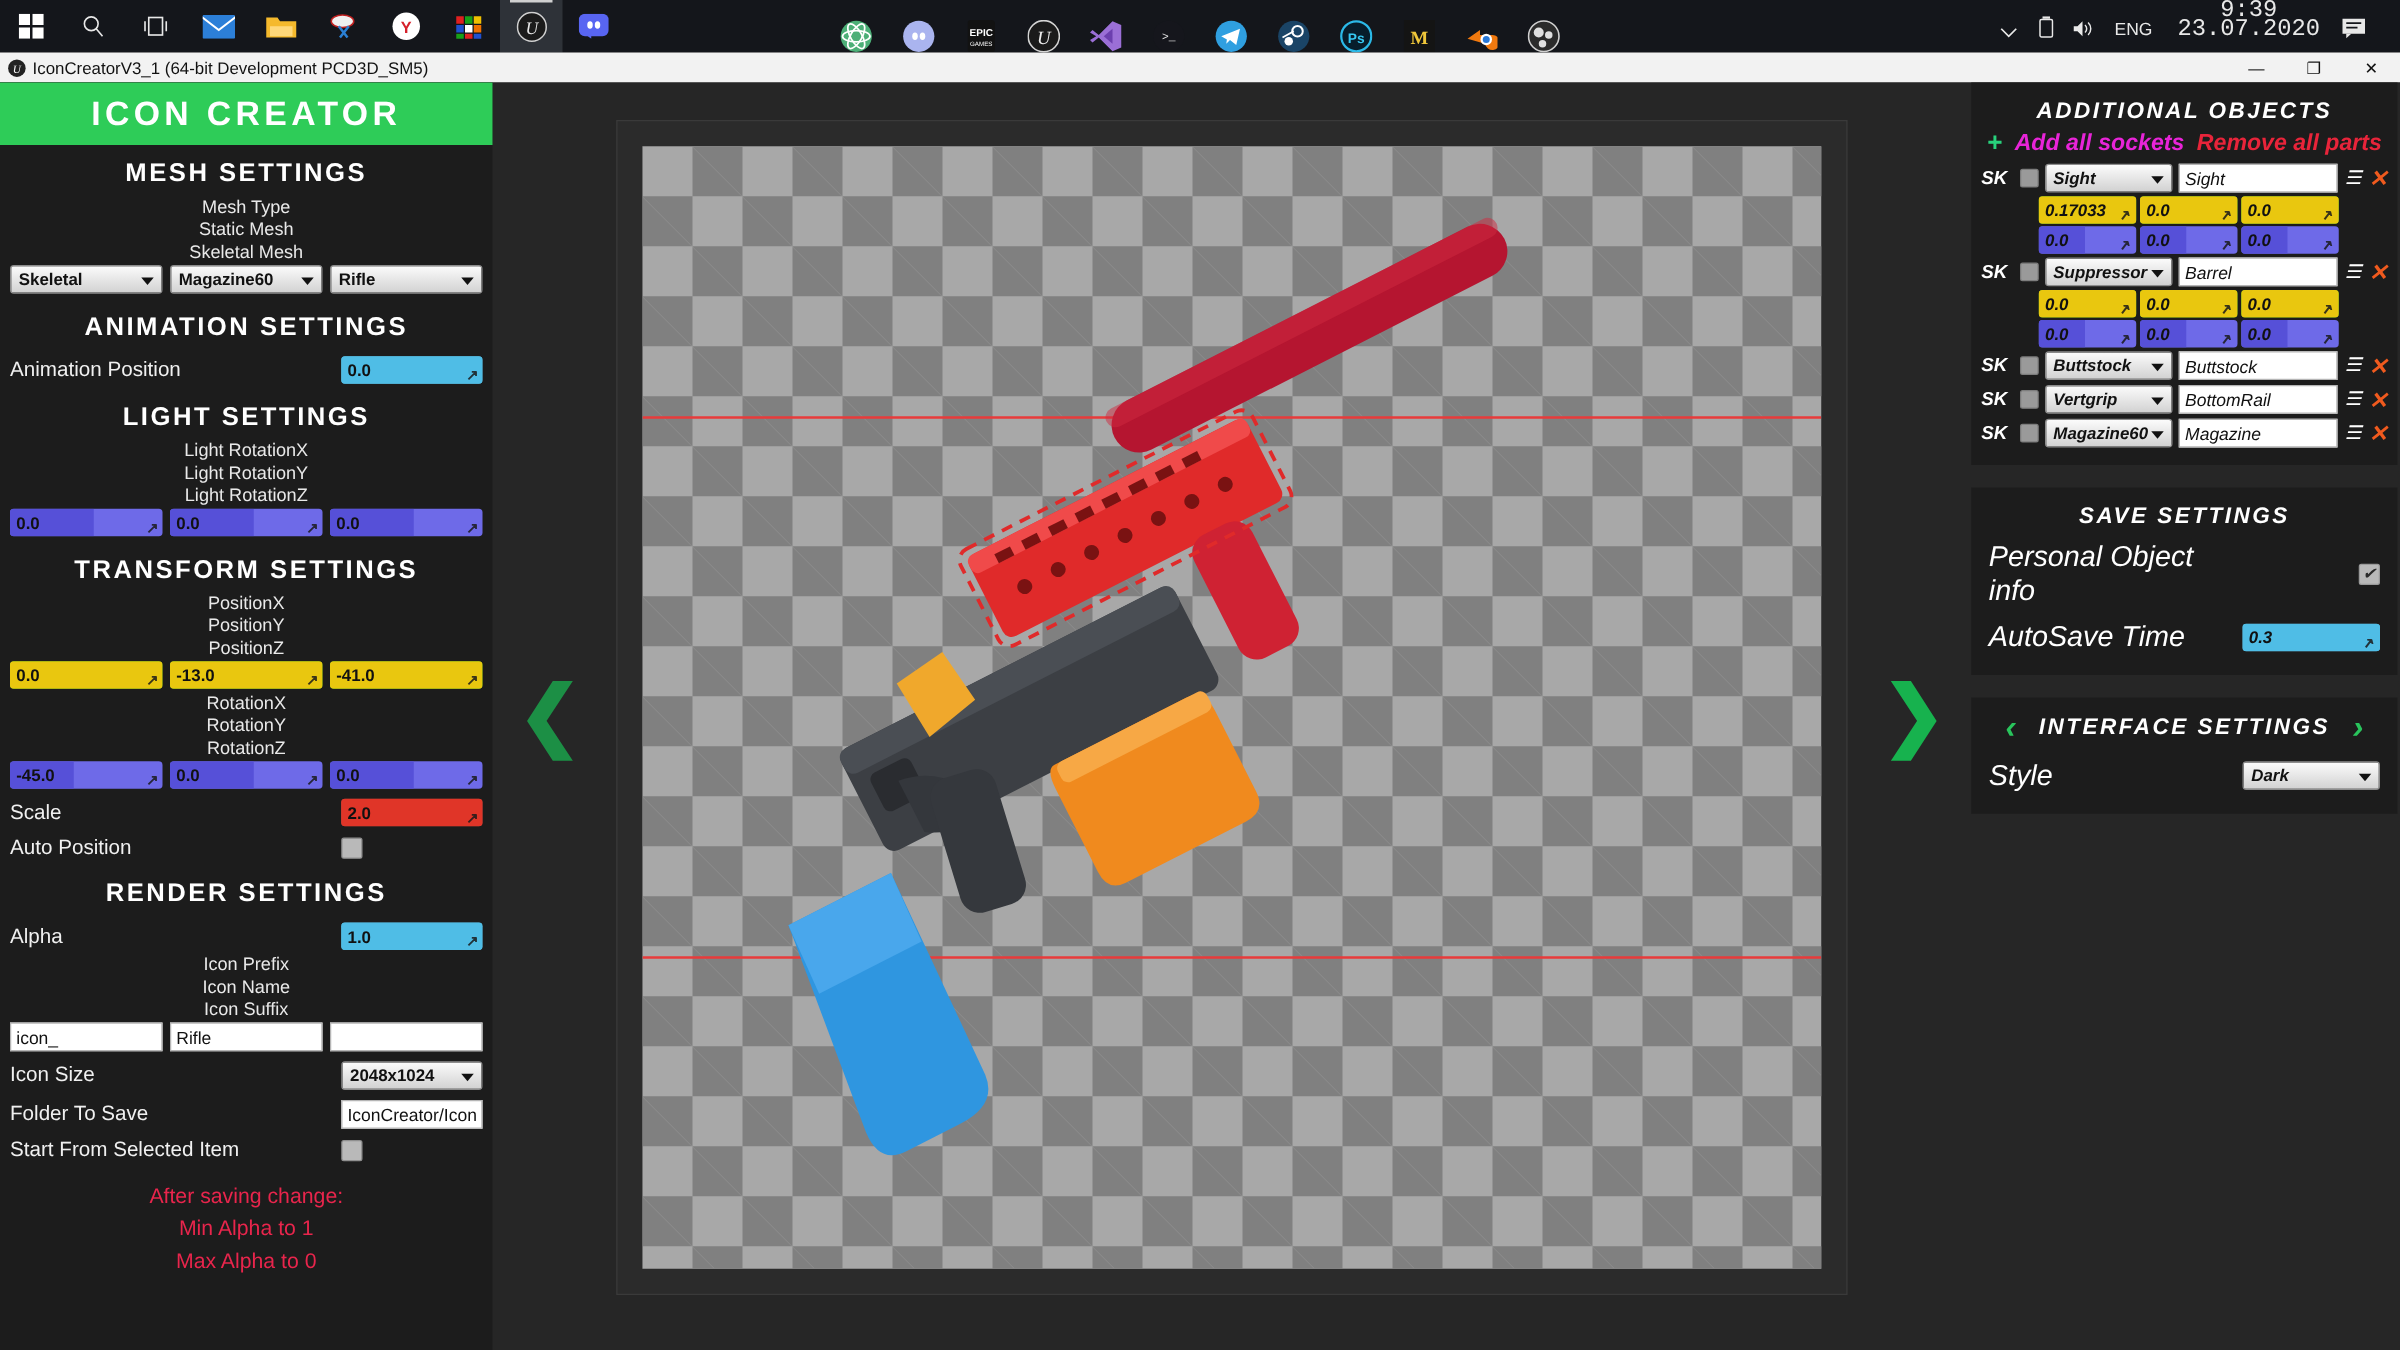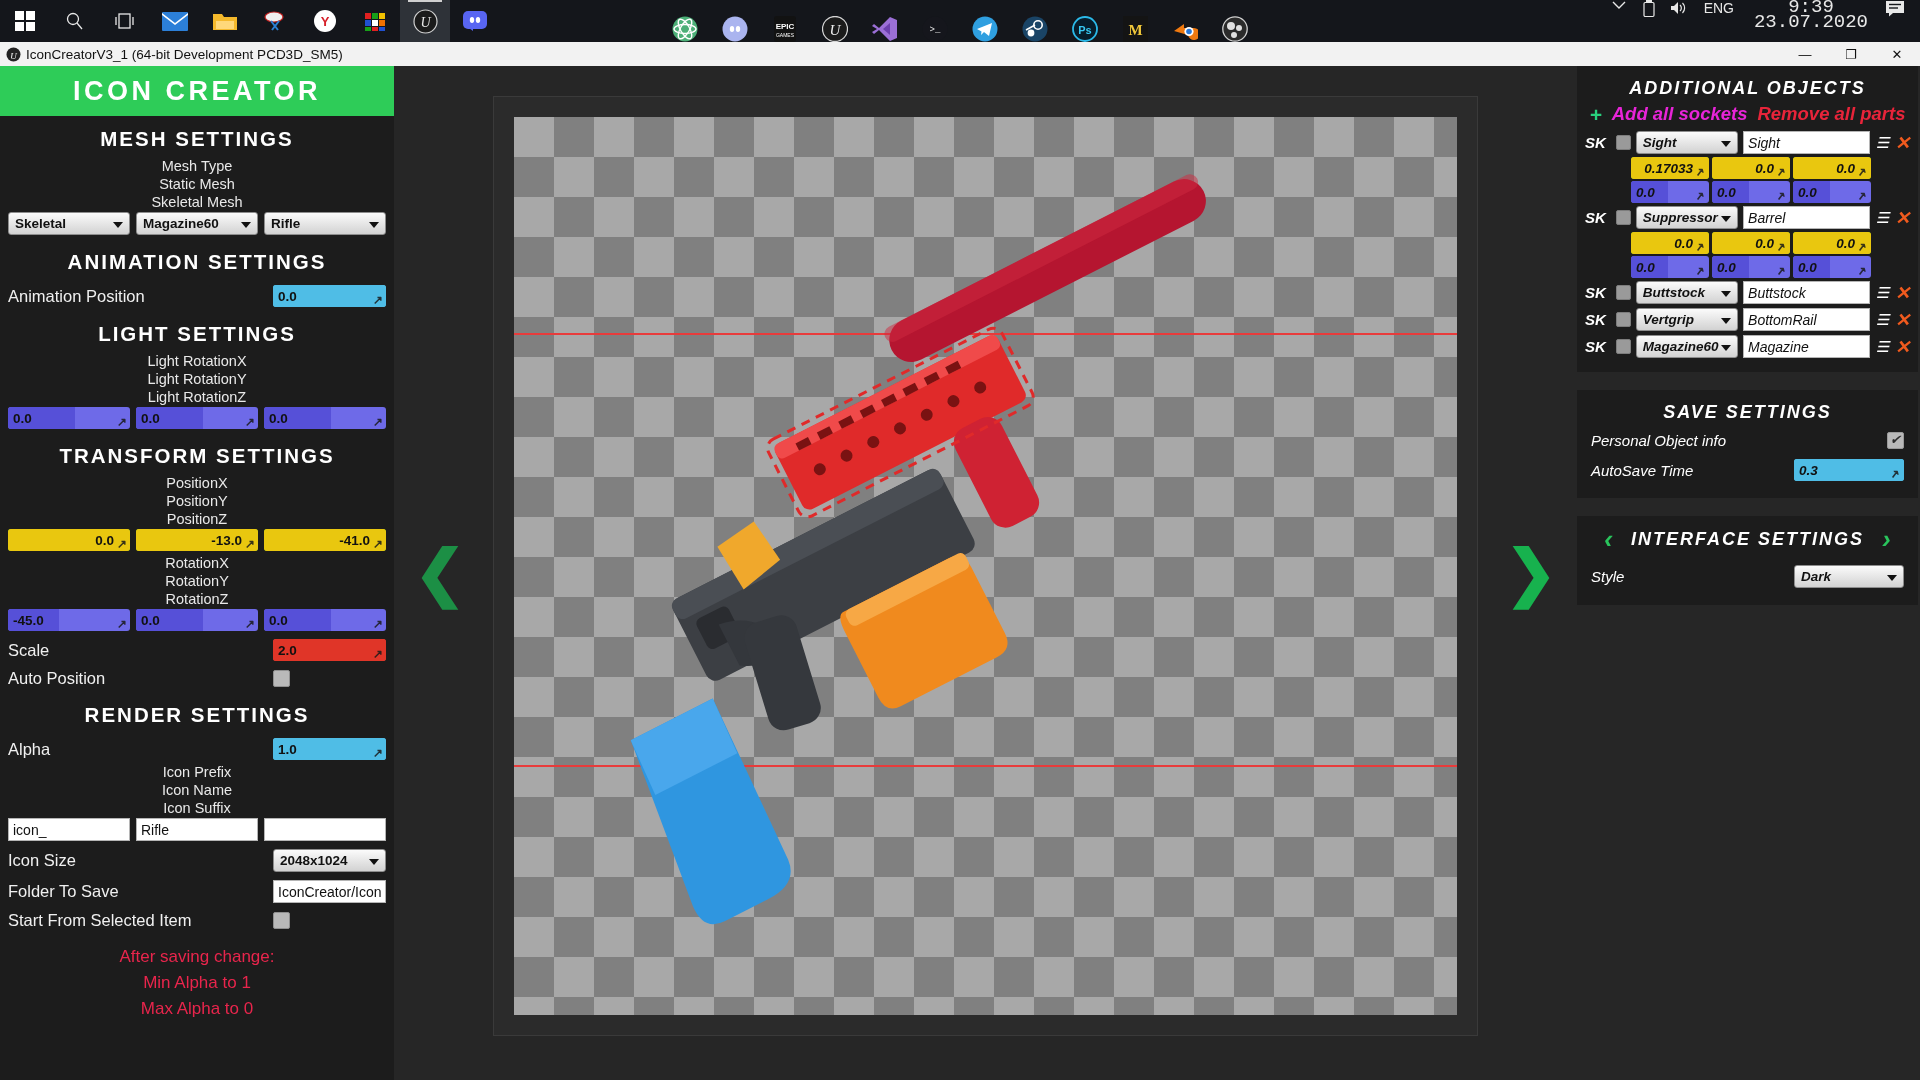--- a/index.html
+++ b/index.html
@@ -19,21 +19,21 @@
   .tb-left{ display:flex; align-items:center; height:42px; }
   .tb-item{
     width:50px; height:42px; display:flex; align-items:center; justify-content:center;
     position:relative;
   }
   .tb-item.active{ background:#2e3238; }
   .tb-item.active:before{
     content:""; position:absolute; top:0; left:8px; right:8px; height:2px; background:#d0d0d0;
   }
   .tb-center{ position:absolute; left:50%; transform:translateX(-50%); display:flex; align-items:center;margin-top:16px; }
-  .tb-right{ position:absolute; right:0; top:0; height:31px; display:flex; align-items:flex-start; padding-right:8px; }
+  .tb-right{ position:absolute; right:12px; top:0; height:31px; display:flex; align-items:flex-end; padding-right:8px; }
   .tray-ico{ width:30px; display:flex; align-items:center; justify-content:center; color:#e8e8e8; font-size:15px;}
   .tray-lang{ color:#e8e8e8; font-size:14px; padding:0 10px; }
   .tray-clock{ color:#e8e8e8; font-size:19px; line-height:15px; text-align:center; padding:0 10px;font-family:Liberation Mono, monospace;}
   .tray-notif{ width:34px; display:flex; align-items:center; justify-content:center;}
 
   
   #titlebar{
     position:absolute; left:0; top:42px; width:1920px; height:24px;
     background:#f2f2f2; color:#111; display:flex; align-items:center;
     font-size:13.5px;
@@ -89,21 +89,21 @@
     font-size:13.5px; font-weight:bold; color:#111; overflow:hidden; white-space:nowrap;
   }
   .spin .fill{ position:absolute; left:0; top:0; bottom:0; }
   .spin .txt{ position:relative; z-index:2; }
   .spin:after{
     content:"\2196"; position:absolute; right:3px; bottom:0px; font-size:12px; color:#1a1a1a;
     z-index:2; transform:scaleX(-1); opacity:.85;
   }
   .spin.purple{ background:#6e6ae8; }
   .spin.purple .fill{ background:#5650d8; }
-  .spin.yellow{ background:#84cc16;justify-content:flex-end; }
+  .spin.yellow{ background:#84cc16; }
   .spin.yellow .fill{ background:#e9c70f; }
   .spin.cyan{ background:#5fc6ea; }
   .spin.cyan .fill{ background:#4fbde6; }
   .spin.red{ background:#e8473a; }
   .spin.red .fill{ background:#e03528; }
 
   .kv{ display:flex; align-items:center; padding:4px 0; }
   .kv .k{ font-size:16.5px; color:#f0f0f0; flex:1; }
   .kv .v{ width:113px; }
 
@@ -179,21 +179,21 @@
   .ao-sk{ font-weight:bold; font-size:15px; width:26px; }
   .ao-chk{ width:15px; height:15px; background:#9a9a9a; border:1px solid #7d7d7d; border-radius:2px;}
   .ao-ddl{ width:103px; }
   .ao-name{ width:128px; }
   .ao-menu{ width:15px; text-align:center; color:#fff; font-size:15px; line-height:12px; cursor:pointer;}
   .ao-del{ width:15px; text-align:center; color:#f05a1e; font-weight:bold; font-size:18px; cursor:pointer;}
   .ao-numrow{ display:flex; gap:3px; padding:1px 0 1px 46px; }
   .ao-numrow .spin{ width:78px; }
 
   .rp-kv{ display:flex; align-items:center; padding:5px 6px; }
-  .rp-kv .k{ flex:1; font-size:15px; }
+  .rp-kv .k{ flex:1; font-size:23px; }
   .rp-kv .v{ width:110px; }
 
   .is-head{ display:flex; align-items:center; justify-content:center; gap:18px; padding:4px 0 8px;}
   .is-arrow{ color:#29c45c; font-size:26px; font-weight:bold; line-height:1; cursor:pointer;}
 </style>
 </head>
 <body>
 
 <div id="taskbar">
   <div class="tb-left">

